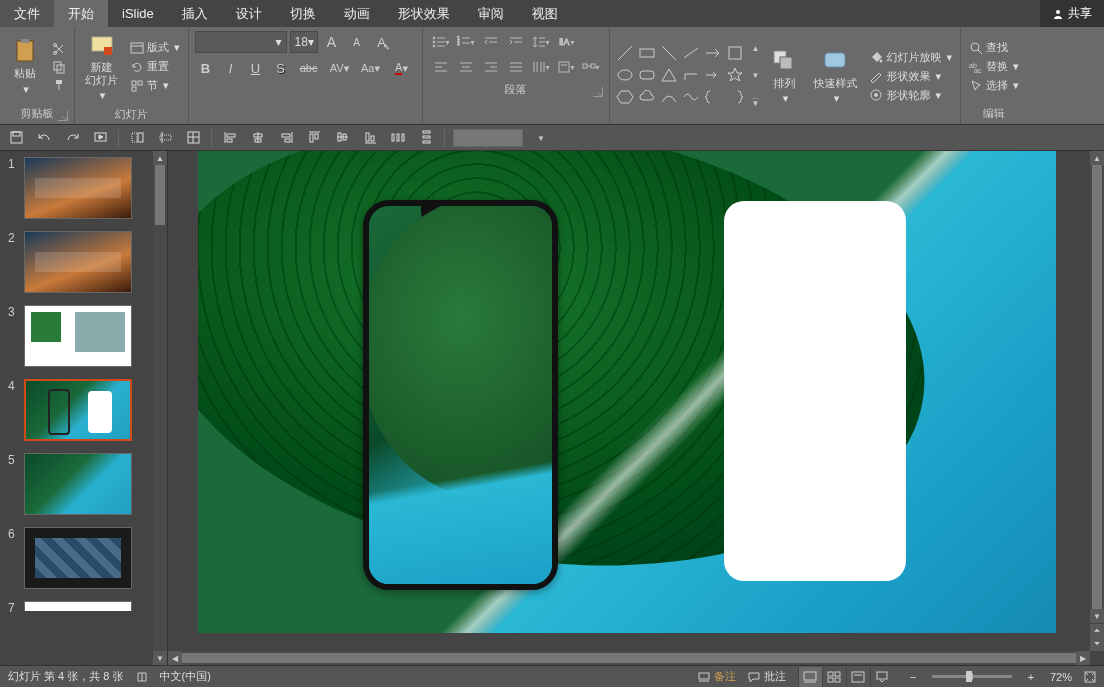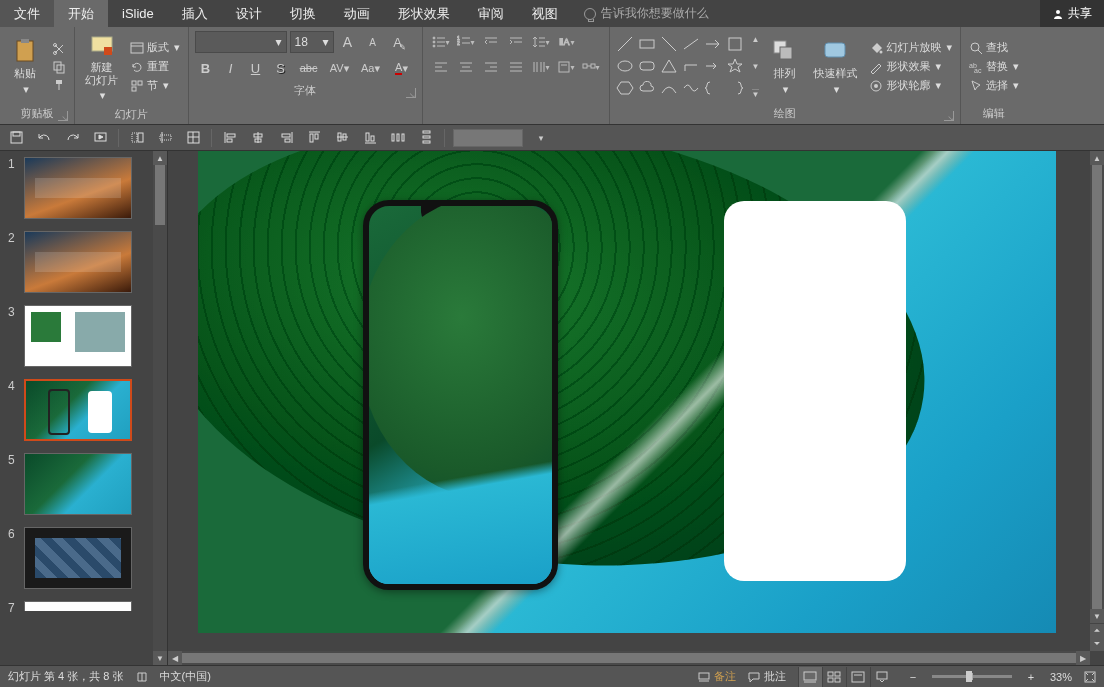--- a/index.html
+++ b/index.html
@@ -28,21 +28,21 @@
 .big-btn svg, .big-btn .icon-ph { width: 28px; height: 28px; }
 .small-stack { display: flex; flex-direction: column; gap: 0px; justify-content: center; }
 .small-btn { display: flex; align-items: center; gap: 3px; padding: 2px 4px; color: #ddd; font-size: 11px; white-space: nowrap; }
 .small-btn svg { width: 14px; height: 14px; flex-shrink: 0; }
 .dd-arrow { margin-left: 2px; }
 
 .font-group-content { display: flex; flex-direction: column; gap: 4px; padding: 2px; }
 .font-row { display: flex; align-items: center; gap: 3px; }
 .font-name-box, .font-size-box { background: #5a5a5a; border: 1px solid #4a4a4a; height: 22px; color: #ddd; font-size: 12px; padding: 0 4px; display: flex; align-items: center; justify-content: space-between; }
 .font-name-box { width: 92px; }
-.font-size-box { width: 44px; }
+.font-size-box { width: 28px; }
 .fmt-btn { width: 22px; height: 22px; display: flex; align-items: center; justify-content: center; color: #ccc; font-size: 13px; }
 .fmt-btn.wide { width: 28px; font-size: 11px; }
 
 .para-content { display: flex; flex-direction: column; gap: 3px; padding: 2px; }
 .para-row { display: flex; gap: 1px; }
 .para-btn { width: 24px; height: 22px; display: flex; align-items: center; justify-content: center; }
 .para-btn svg { width: 14px; height: 14px; stroke: #bbb; fill: none; }
 
 .shapes-gallery { display: grid; grid-template-columns: repeat(6, 20px); grid-template-rows: repeat(3, 20px); gap: 2px; padding: 2px; align-content: center; }
 .shapes-gallery svg { width: 18px; height: 18px; stroke: #ccc; fill: none; }
@@ -122,24 +122,20 @@
   <div class="menu-tab file-tab">文件</div>
   <div class="menu-tab active">开始</div>
   <div class="menu-tab">iSlide</div>
   <div class="menu-tab">插入</div>
   <div class="menu-tab">设计</div>
   <div class="menu-tab">切换</div>
   <div class="menu-tab">动画</div>
   <div class="menu-tab">形状效果</div>
   <div class="menu-tab">审阅</div>
   <div class="menu-tab">视图</div>
-  <div class="tell-me">
-    <span class="bulb"></span>
-    <span>告诉我你想要做什么</span>
-  </div>
   <div class="spacer"></div>
   <div class="share-btn">
     <svg width="12" height="12" viewBox="0 0 12 12">
         <circle cx="6" cy="4" r="2" fill="#fff"></circle>
         <path d="M2 11c0-2 2-3 4-3s4 1 4 3" fill="#fff"></path>
       </svg>
     <span>共享</span>
   </div>
 </div>
 
@@ -242,21 +238,20 @@
         <div class="fmt-btn" style="font-weight:bold">B</div>
         <div class="fmt-btn" style="font-style:italic">I</div>
         <div class="fmt-btn" style="text-decoration:underline">U</div>
         <div class="fmt-btn" style="text-shadow:1px 1px #222">S</div>
         <div class="fmt-btn wide" style="text-decoration:line-through">abc</div>
         <div class="fmt-btn wide"><span>AV</span>▾</div>
         <div class="fmt-btn wide"><span>Aa</span>▾</div>
         <div class="fmt-btn wide"><span style="border-bottom:2px solid #c00">A</span>▾</div>
       </div>
     </div>
-    <div class="ribbon-group-label"><span>字体</span><span class="rg-launcher"></span></div>
   </div>
 
   <div class="ribbon-group">
     <div class="para-content">
       <div class="para-row">
         <div class="para-btn">
             <svg viewBox="0 0 14 14">
               <circle cx="2" cy="3" r="1" fill="#bbb"></circle>
               <line x1="5" y1="3" x2="13" y2="3"></line>
               <circle cx="2" cy="7" r="1" fill="#bbb"></circle>
@@ -353,20 +348,21 @@
         <div class="para-btn">
             <svg viewBox="0 0 14 14">
               <rect x="1" y="4" width="4" height="4"></rect>
               <rect x="9" y="4" width="4" height="4"></rect>
               <line x1="5" y1="6" x2="9" y2="6"></line>
             </svg>
             <span style="font-size:8px;color:#bbb">▾</span>
           </div>
       </div>
     </div>
+    <div class="ribbon-group-label"><span>段落</span><span class="rg-launcher"></span></div>
   </div>
 
   <div class="ribbon-group">
     <div class="ribbon-group-content">
       <div class="shapes-gallery">
         <svg viewBox="0 0 18 18">
             <line x1="2" y1="16" x2="16" y2="2"></line>
           </svg>
         <svg viewBox="0 0 18 18">
             <rect x="2" y="5" width="14" height="8"></rect>
@@ -460,21 +456,20 @@
         <div class="small-btn">
             <svg viewBox="0 0 14 14">
               <circle cx="7" cy="7" r="5" fill="none" stroke="#ccc"></circle>
               <circle cx="7" cy="7" r="2" fill="#ccc"></circle>
             </svg>
             <span>形状轮廓</span>
             <span class="dd-arrow">▾</span>
           </div>
       </div>
     </div>
-    <div class="ribbon-group-label"><span>绘图</span><span class="rg-launcher"></span></div>
   </div>
 
   <div class="ribbon-group" style="border-right:none">
     <div class="ribbon-group-content">
       <div class="small-stack">
         <div class="small-btn">
             <svg viewBox="0 0 14 14">
               <circle cx="6" cy="6" r="4" fill="none" stroke="#ccc"></circle>
               <line x1="9" y1="9" x2="13" y2="13" stroke="#ccc"></line>
             </svg>
@@ -737,20 +732,20 @@
           <rect x="2" y="1" width="10" height="7" fill="none" stroke="#ccc"></rect>
           <path d="M5 9l2 2 2-2" fill="none" stroke="#ccc"></path>
         </svg>
       </div>
   </div>
   <div class="zoom-btn">−</div>
   <div class="zoom-slider">
       <div class="zoom-handle"></div>
     </div>
   <div class="zoom-btn">+</div>
-  <div class="sb-item">33%</div>
+  <div class="sb-item">72%</div>
   <div class="sb-item">
       <svg viewBox="0 0 12 12">
         <rect x="1" y="1" width="10" height="10"></rect>
         <path d="M4 4l-2-2m8 0l-2 2m0 4l2 2m-8 0l2-2"></path>
       </svg>
     </div>
 </div>
 
 </body></html>

